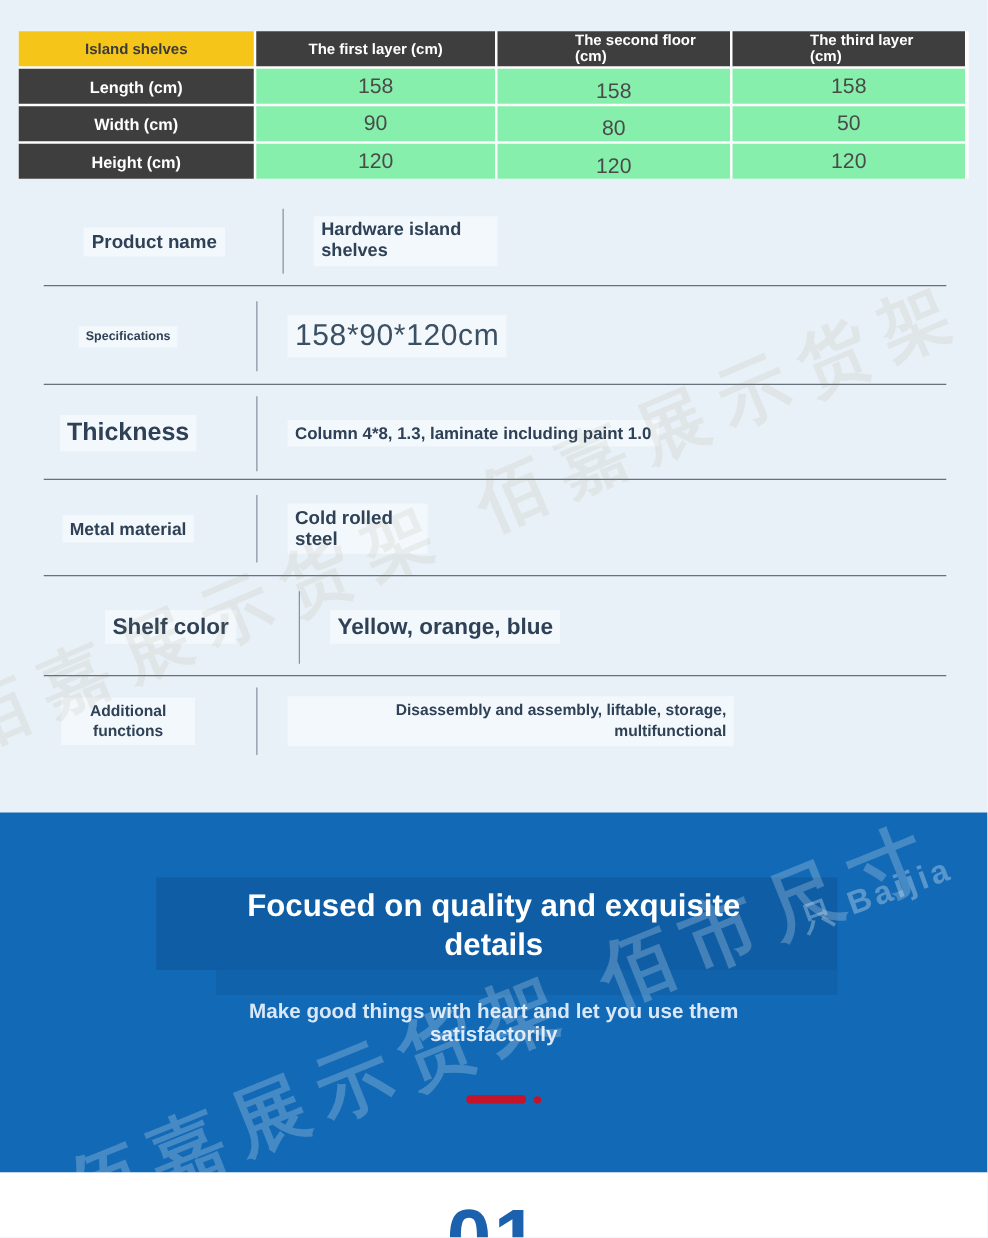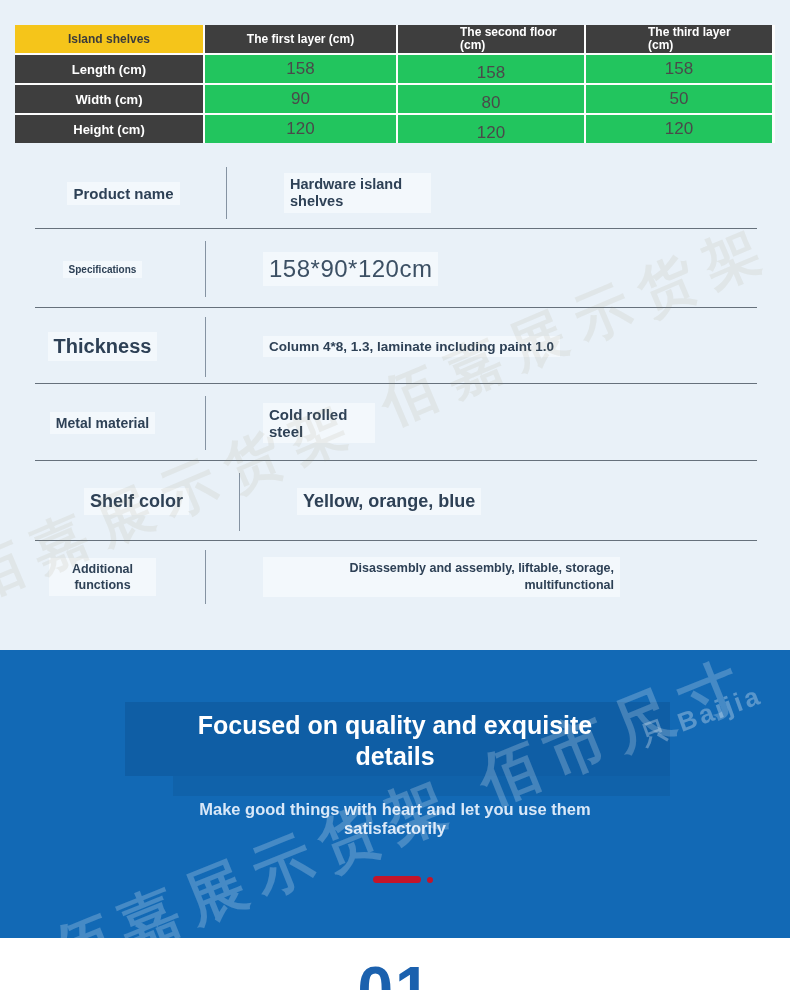--- a/index.html
+++ b/index.html
@@ -13,28 +13,28 @@
     position:absolute; left:15px; top:25px; width:760px;
     display:grid; grid-template-columns:188px 191px 186px 186px;
     gap:2px; background:#fdfdfd;
   }
   .size-table > div{display:flex; align-items:center; justify-content:center;}
   .th{height:28px; background:#3e3e3e; color:#fff; font-size:12px; font-weight:bold;}
   .th-yellow{background:#f5c51a; color:#3b3b3b;}
   .th-left{justify-content:flex-start; padding-left:42px; box-sizing:border-box;}
   .th-left span{display:inline-block; width:104px; line-height:13px;}
   .tl{height:28px; background:#3e3e3e; color:#fff; font-size:13px; font-weight:bold;}
-  .td{height:28px; background:#22c55e; color:#4a4a4a; font-size:17px;}
+  .td{height:28px; background:#86efac; color:#4a4a4a; font-size:17px;}
   .td-low{align-items:flex-start; padding-top:8px; box-sizing:border-box;}
   
   .spec-row{position:absolute; left:0; width:790px; display:flex; align-items:center;}
   .spec-label{width:205px; text-align:center; color:#2e4156; font-weight:bold;}
   .spec-label span, .spec-value span{display:inline-block; background:rgba(250,253,255,0.6); padding:3px 6px;}
   .vdiv{width:1px; background:#8593a2;}
-  .spec-value{margin-left:57px; color:#2e4156; text-align:left;}
+  .spec-value{margin-left:24px; color:#2e4156; text-align:left;}
   .hline{position:absolute; left:35px; width:722px; height:1px; background:#4f5b66; opacity:.85;}
   .r1{top:158px; height:70px;padding-left:21px;} .r1 .spec-label{font-size:15px;}
   .r1 .spec-value span{width:135px; font-size:14.5px; font-weight:bold; line-height:17px;}
   .r1 .vdiv{height:52px;}
   .r2{top:231px; height:76px;} .r2 .spec-label{font-size:10px;}
   .r2 .spec-value{color:#3c5064;}
   .r2 .spec-value span{font-size:24px; font-weight:500; letter-spacing:.5px;}
   .r2 .vdiv{height:56px;}
   .r3{top:310px; height:73px;} .r3 .spec-label{font-size:20px;}
   .r3 .spec-value span{font-size:13.5px; font-weight:bold;}

